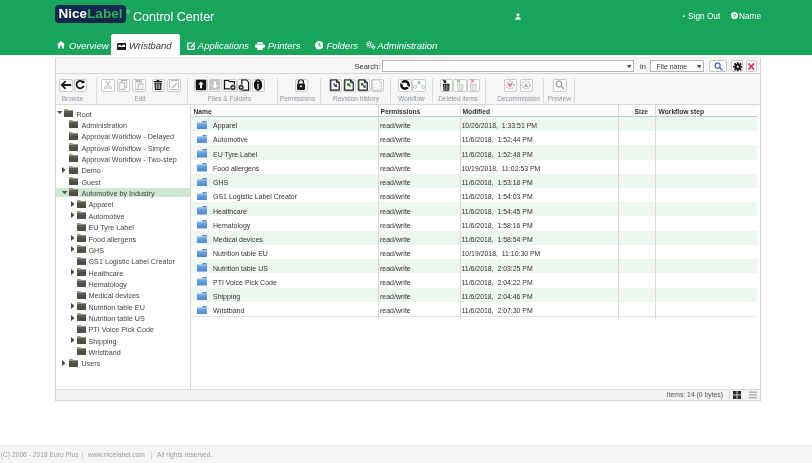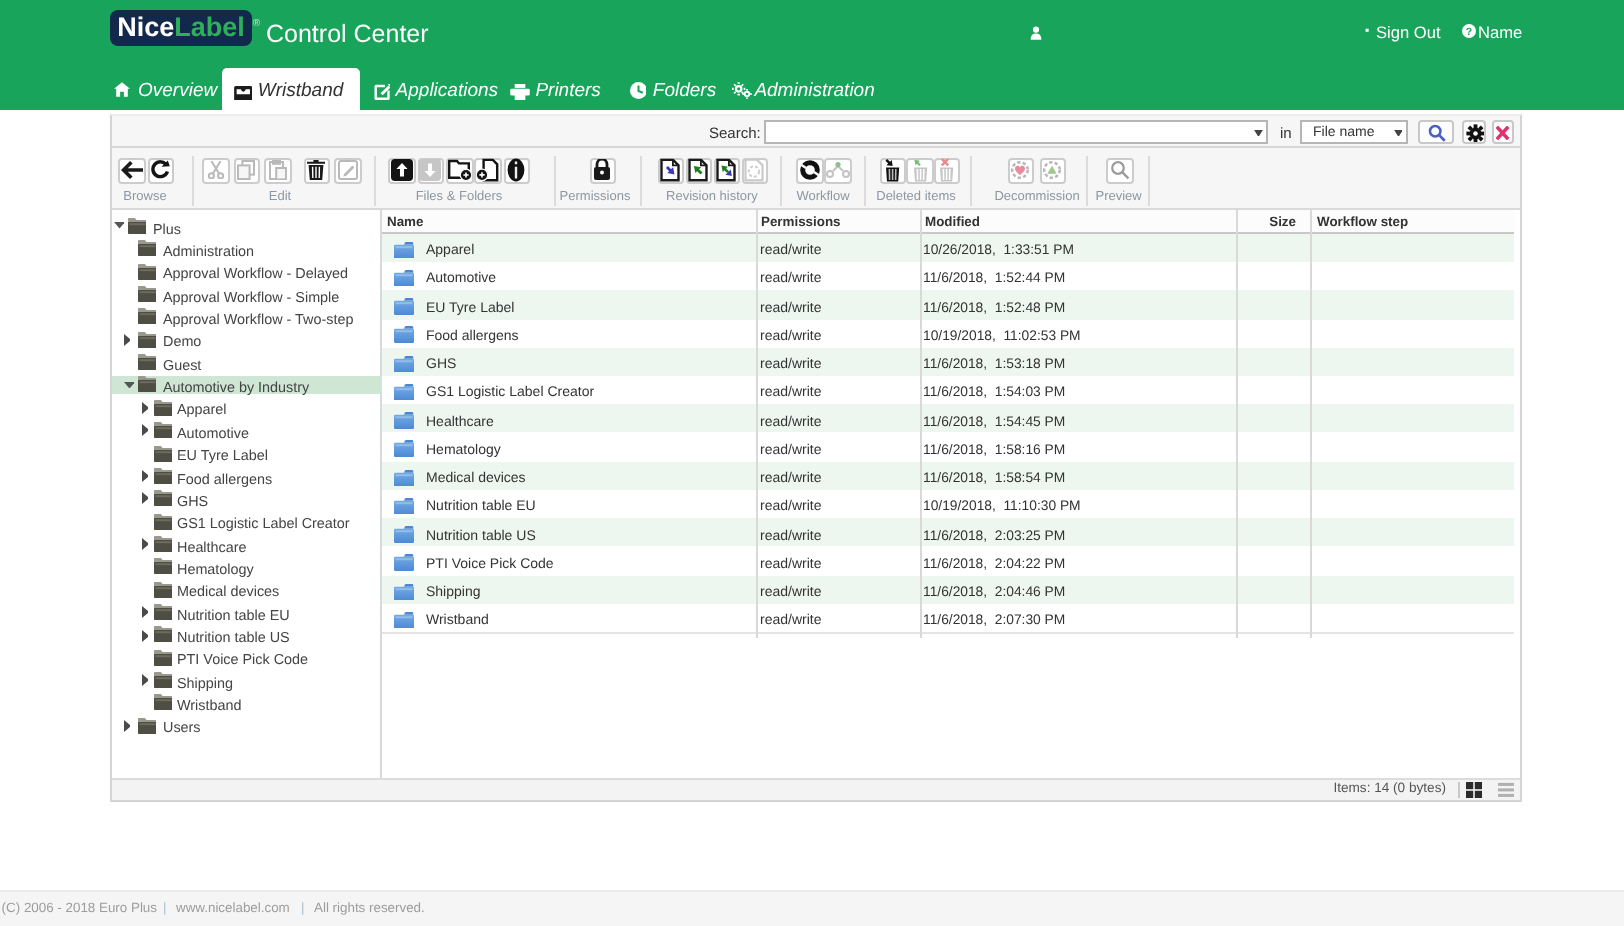--- a/index.html
+++ b/index.html
@@ -328,21 +328,21 @@
 <div class="tsep" style="left:574px"></div>
 <div class="treepanel"></div>
 <svg class="abs" style="left:56.5px; top:111.4px" width="5.5" height="3.3" viewBox="0 0 5.5 3.3">
     <path d="M0 0 L5.5 0 L2.75 3.3 Z" fill="#565656"></path>
   </svg>
 <svg class="abs" style="left:63.5px; top:109px" width="9.5" height="8" viewBox="0 0 9.5 8">
     <path d="M0 1.3 L0 0.4 Q0 0 0.4 0 L3.4 0 L4.3 1 L9.1 1 Q9.5 1 9.5 1.4 L9.5 1.9 L0 1.9 Z" fill="#9a998c"></path>
     <rect x="0" y="1.9" width="9.5" height="6.1" rx="0.4" fill="#4e4e45"></rect>
     <rect x="0.7" y="2.6" width="8.1" height="1" fill="#6b6b5f"></rect>
   </svg>
-<div class="trow" style="left:76.5px; top:109.6px">Plus</div>
+<div class="trow" style="left:76.5px; top:109.6px">Root</div>
 <svg class="abs" style="left:68.5px; top:120.355px" width="9.5" height="8" viewBox="0 0 9.5 8">
     <path d="M0 1.3 L0 0.4 Q0 0 0.4 0 L3.4 0 L4.3 1 L9.1 1 Q9.5 1 9.5 1.4 L9.5 1.9 L0 1.9 Z" fill="#9a998c"></path>
     <rect x="0" y="1.9" width="9.5" height="6.1" rx="0.4" fill="#4e4e45"></rect>
     <rect x="0.7" y="2.6" width="8.1" height="1" fill="#6b6b5f"></rect>
   </svg>
 <div class="trow" style="left:81.5px; top:120.955px">Administration</div>
 <svg class="abs" style="left:68.5px; top:131.71px" width="9.5" height="8" viewBox="0 0 9.5 8">
     <path d="M0 1.3 L0 0.4 Q0 0 0.4 0 L3.4 0 L4.3 1 L9.1 1 Q9.5 1 9.5 1.4 L9.5 1.9 L0 1.9 Z" fill="#9a998c"></path>
     <rect x="0" y="1.9" width="9.5" height="6.1" rx="0.4" fill="#4e4e45"></rect>
     <rect x="0.7" y="2.6" width="8.1" height="1" fill="#6b6b5f"></rect>

